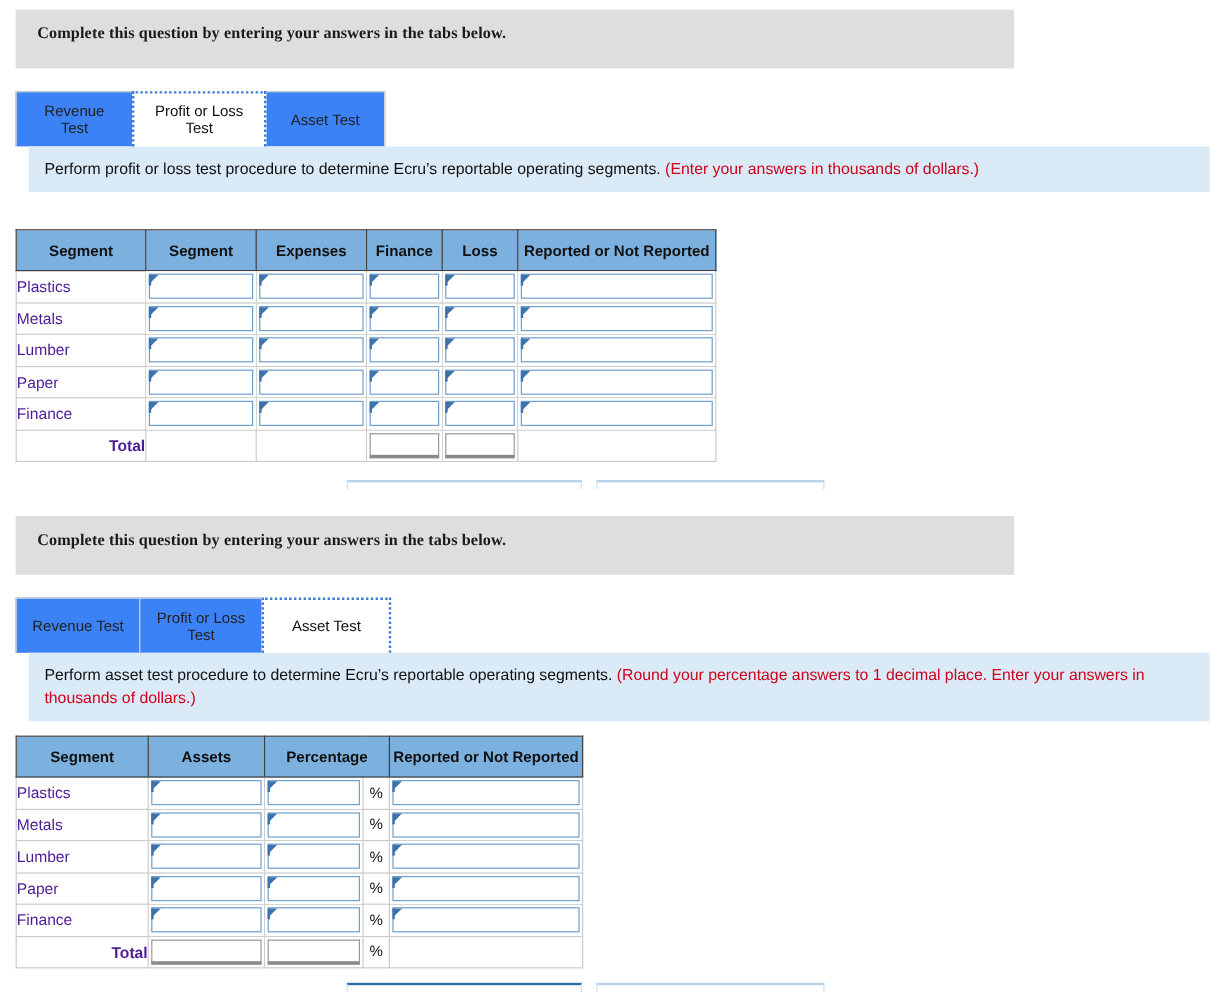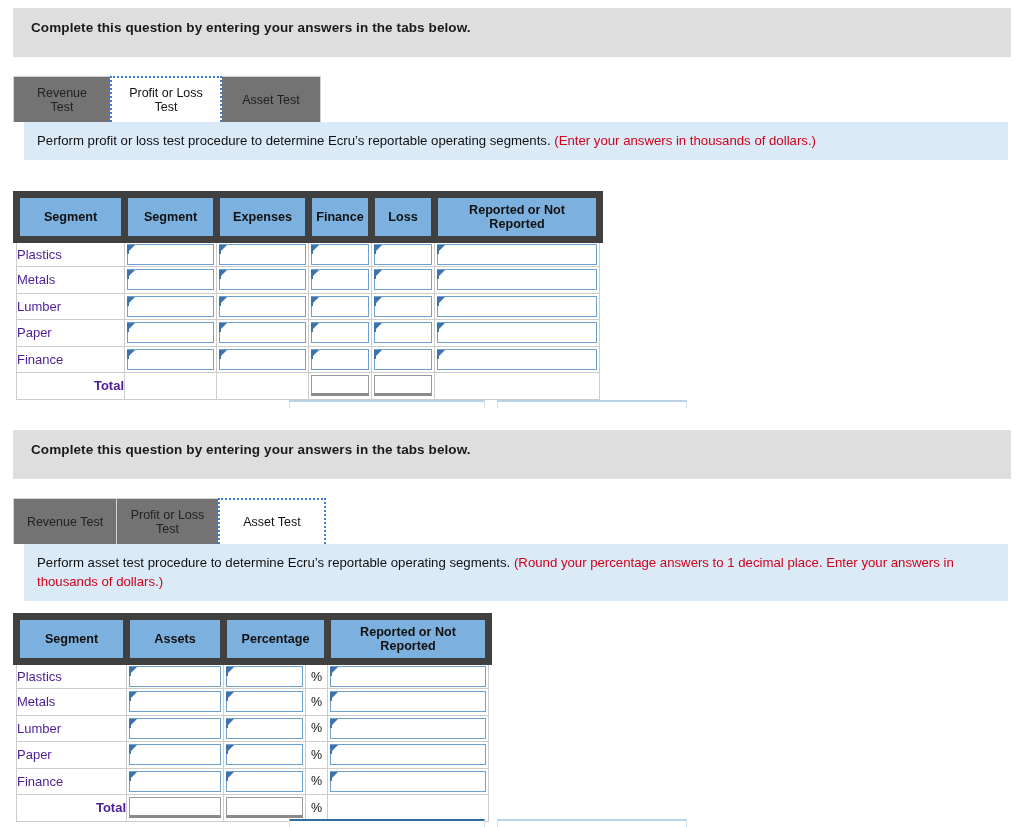--- a/index.html
+++ b/index.html
@@ -16,24 +16,25 @@
     overflow: hidden;
     position: relative;
   }
 
   .section { position: absolute; left: 0; width: 1024px; }
 
   
   .banner {
     position: absolute;
     left: 13px;
-    width: 998px;
+    width: 832px;
     height: 49px;
     background: #dedede;
     box-sizing: border-box;
+    font-family: Liberation Serif, serif;
   }
   .banner-text {
     position: absolute;
     left: 18px;
     top: 12px;
     font-size: 13.5px;
     font-weight: bold;
     color: #1a1a1a;
     letter-spacing: 0.1px;
     white-space: nowrap;
@@ -43,21 +44,21 @@
   .tabstrip {
     position: absolute;
     left: 13px;
     height: 46px;
     display: flex;
     align-items: stretch;
     background: transparent;
   }
   .tab {
     box-sizing: border-box;
-    background: #737373;
+    background: #3b82f6;
     border: 1px solid #d3d3d3;
     border-bottom: none;
     margin-right: -1px;
     display: flex;
     align-items: center;
     justify-content: center;
     text-align: center;
     font-size: 12.5px;
     line-height: 14px;
     color: #222;
@@ -88,21 +89,21 @@
 
   
   table.grid {
     position: absolute;
     border-collapse: collapse;
     table-layout: fixed;
     background: #ffffff;
   }
   table.grid th {
     background: #7cb0de;
-    border: 7px solid #404040;
+    border: 1px solid #404040;
     font-size: 12.6px;
     font-weight: bold;
     color: #111;
     text-align: center;
     line-height: 14px;
     padding: 5px 2px;
     height: 34px;
     box-sizing: border-box;
   }
   table.grid td {

